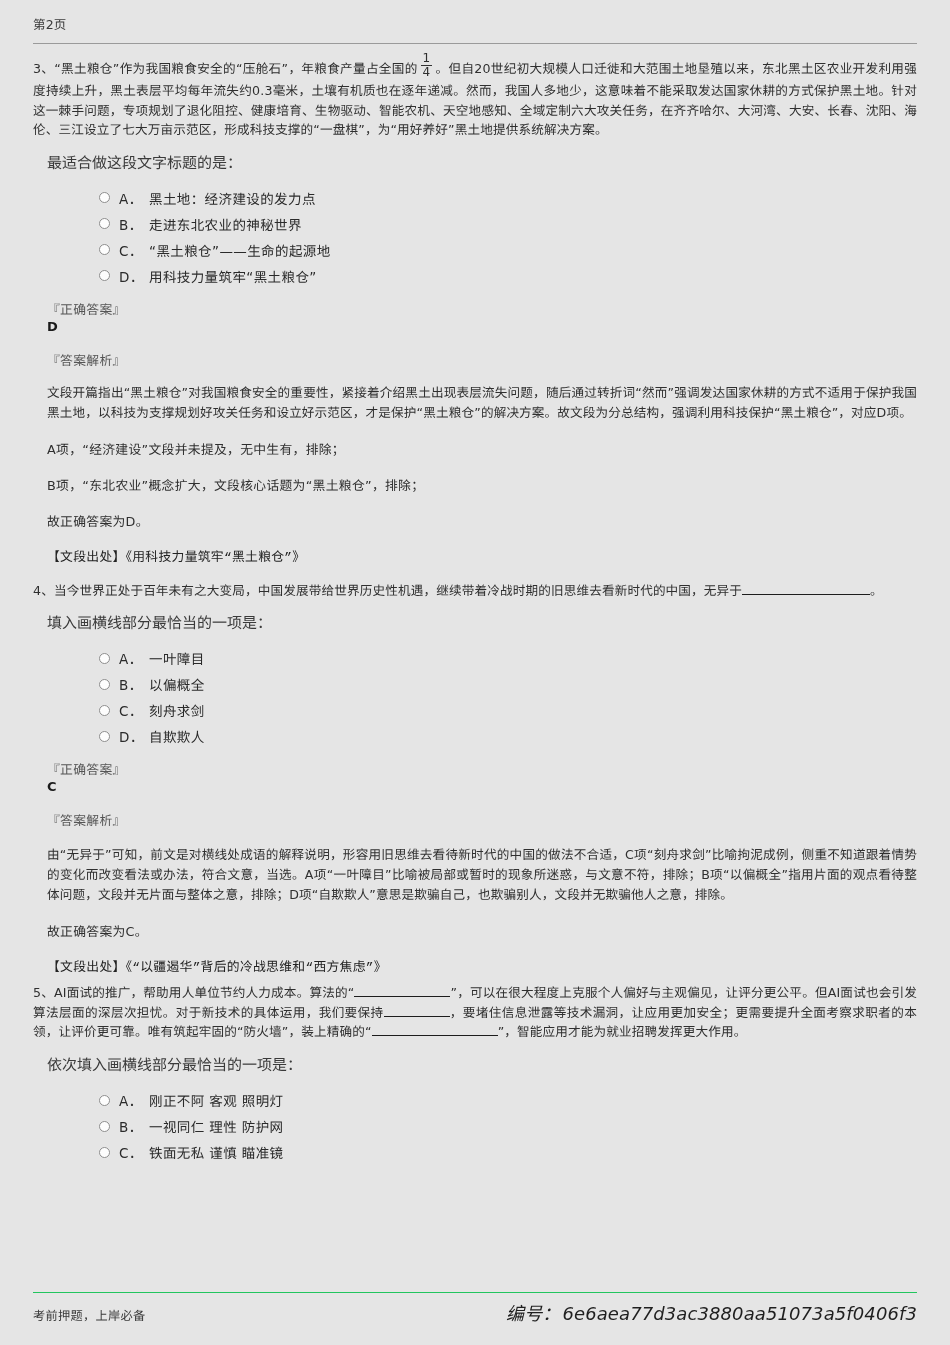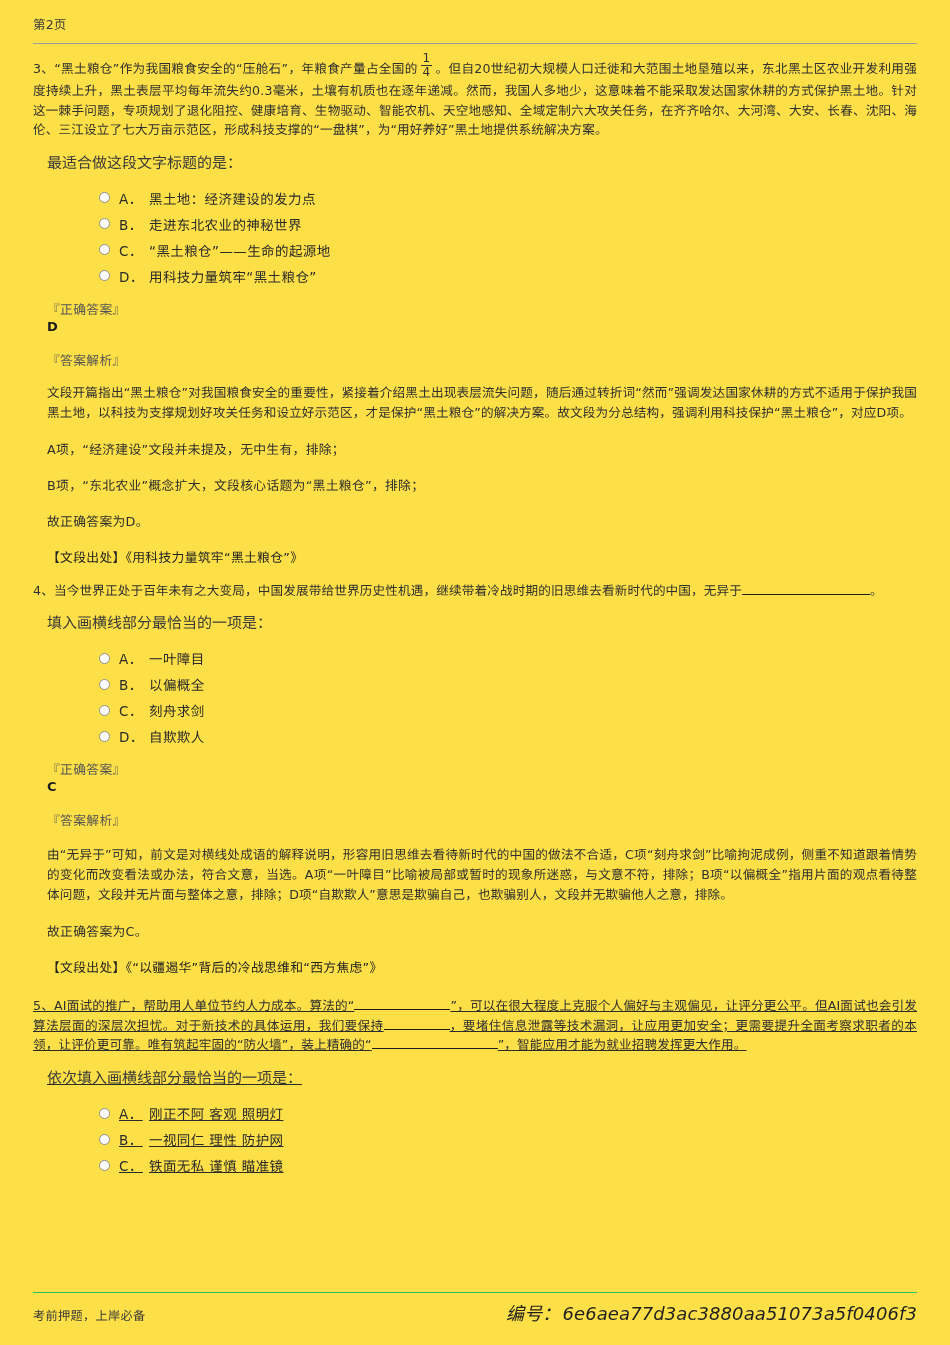--- a/index.html
+++ b/index.html
@@ -10,21 +10,21 @@
   }
   body {
     font-family: "DejaVu Sans", "Liberation Sans", sans-serif;
     color: #2b2b2b;
   }
   .page {
     position: relative;
     width: 950px;
     height: 1345px;
     margin: 0 auto;
-    background: #fde047;
+    background: #e5e5e5;
     box-sizing: border-box;
     overflow: hidden;
   }
 
   
   .header {
     position: absolute;
     top: 14px;
     left: 33px;
     right: 33px;
@@ -154,20 +154,21 @@
     color: #2f2f2f;
     margin: 17px 0 0 14px;
     letter-spacing: .3px;
   }
   .source {
     font-size: 12.8px;
     line-height: 19px;
     color: #222;
     margin: 17px 0 0 14px;
     letter-spacing: .3px;
+    font-family: Liberation Mono, monospace;
   }
 
   
   .blank {
     display: inline-block;
     border-bottom: 1px solid #1d1d1d;
     vertical-align: baseline;
     height: 13px;
   }
   .blank.w-long { width: 128px; }
@@ -279,21 +280,21 @@
       </ul>
 
       <p class="ans-label">『正确答案』</p>
       <p class="ans-value">C</p>
       <p class="ans-label tight">『答案解析』</p>
       <p class="explain narrow">由“无异于”可知，前文是对横线处成语的解释说明，形容用旧思维去看待新时代的中国的做法不合适，C项“刻舟求剑”比喻拘泥成例，侧重不知道跟着情势的变化而改变看法或办法，符合文意，当选。A项“一叶障目”比喻被局部或暂时的现象所迷惑，与文意不符，排除；B项“以偏概全”指用片面的观点看待整体问题，文段并无片面与整体之意，排除；D项“自欺欺人”意思是欺骗自己，也欺骗别人，文段并无欺骗他人之意，排除。</p>
       <p class="note">故正确答案为C。</p>
       <p class="source">【文段出处】《“以疆遏华”背后的冷战思维和“西方焦虑”》</p>
     </div>
 
-    <div style="margin-top:19px;text-decoration:underline;">
+    <div style="margin-top:6px;">
       <p class="para q-stem"><span>5、</span><span>AI面试的推广，帮助用人单位节约人力成本。算法的“</span><span class="blank w-mid"></span><span>”，可以在很大程度上克服个人偏好与主观偏见，让评分更公平。但AI面试也会引发算法层面的深层次担忧。对于新技术的具体运用，我们要保持</span><span class="blank w-short"></span><span>，要堵住信息泄露等技术漏洞，让应用更加安全；更需要提升全面考察求职者的本领，让评价更可靠。唯有筑起牢固的“防火墙”，装上精确的“</span><span class="blank w-tail"></span><span>”，智能应用才能为就业招聘发挥更大作用。</span></p>
 
       <p class="prompt">依次填入画横线部分最恰当的一项是：</p>
 
       <ul class="options">
         <li class="option">
           <span class="radio"></span>
           <span class="opt-letter">A．</span>
           <span class="opt-text">刚正不阿 客观 照明灯</span>
         </li>

